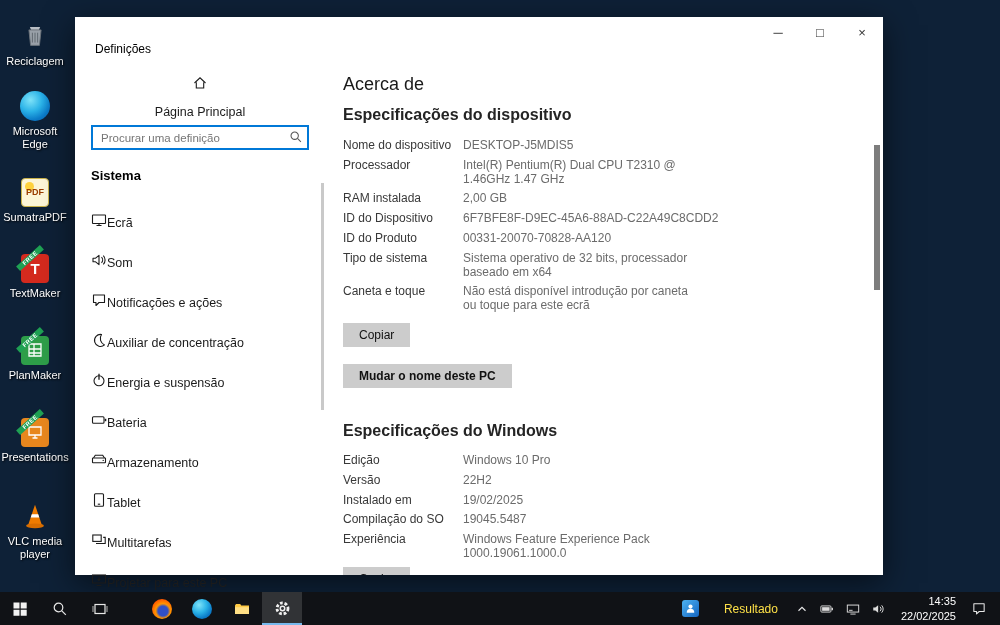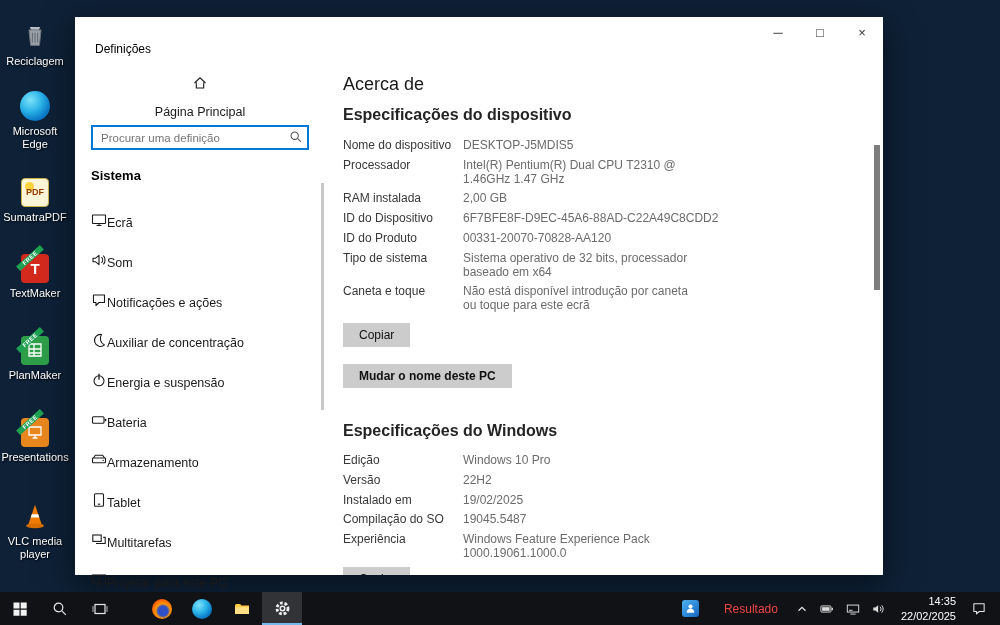--- a/index.html
+++ b/index.html
@@ -53,21 +53,21 @@
   .btn-rename { margin-top:17px;font-weight:bold; }
   .btn-copy2 { margin-top:6px; }
   .main-scroll { position:absolute; right:3px; top:82px; width:6px; height:145px; background:#7d7d7d; }
 
   
   .taskbar { position:absolute; left:0; bottom:0; width:1000px; height:33px; background:#101216; display:flex; align-items:stretch; z-index:50; }
   .tb-btn { width:40px; border:none; background:transparent; display:flex; align-items:center; justify-content:center; cursor:pointer; padding:0; }
   .tb-btn.active { background:rgba(255,255,255,.14); box-shadow: inset 0 -2px 0 #76b9ed; }
   .tb-gap { width:22px; }
   .tb-right { margin-left:auto; display:flex; align-items:center; }
-  .tb-widget { display:flex; align-items:center; gap:25px; color:#ef4444; font-size:12px; padding:0 12px; height:100%; cursor:pointer; }
+  .tb-widget { display:flex; align-items:center; gap:25px; color:#fde047; font-size:12px; padding:0 12px; height:100%; cursor:pointer; }
   .widget-ico { width:17px; height:17px; border-radius:3px; background:linear-gradient(135deg,#4db3f2,#1565c0); display:flex; align-items:center; justify-content:center; }
   .tray-btn { border:none; background:transparent; padding:0 5px; height:100%; display:flex; align-items:center; cursor:pointer; }
   .tb-clock { color:#fff; font-size:11px; line-height:1.3; text-align:right; padding:0 10px; cursor:pointer; }
   .action-center { margin-right:8px; }
 </style>
 </head>
 <body>
 
 <div id="screen">
 

